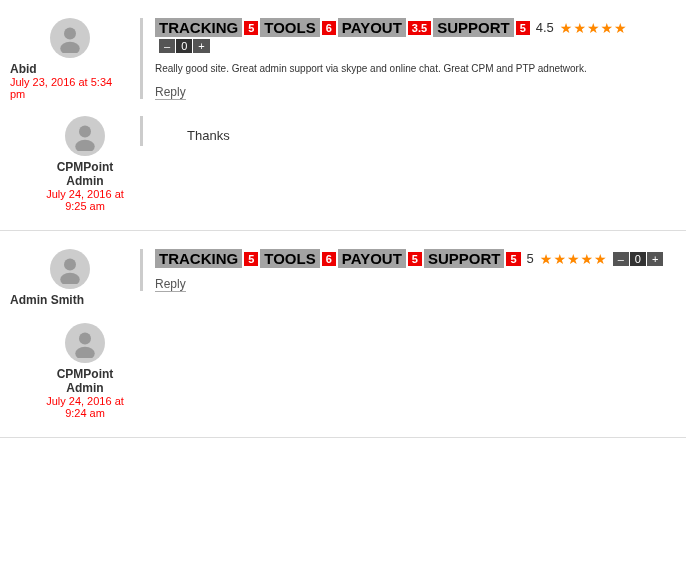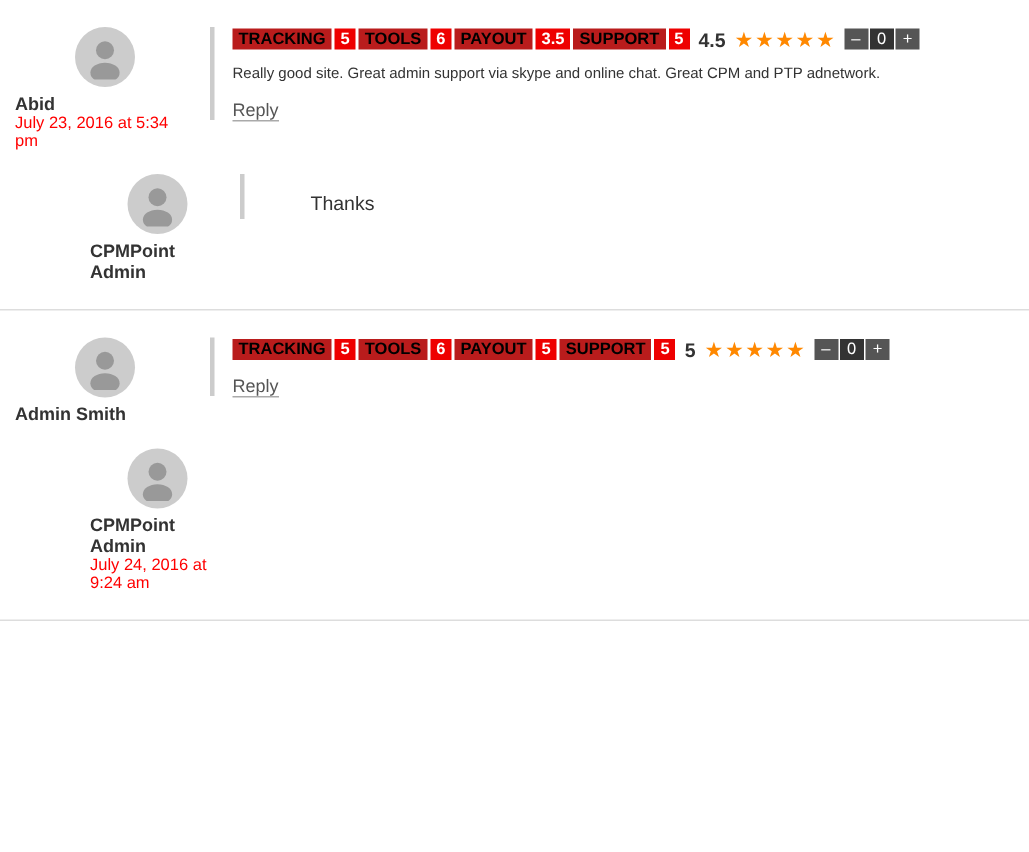--- a/index.html
+++ b/index.html
@@ -65,38 +65,38 @@
 
     .ratings-bar {
       display: flex;
       align-items: center;
       gap: 2px;
       flex-wrap: wrap;
       margin-bottom: 8px;
     }
 
     .rating-label {
-      background: #b91c1c;
+      background: #a3a3a3;
       color: #000;
-      font-size: 11px;
+      font-size: 15px;
       font-weight: bold;
       padding: 1px 4px;
     }
 
     .rating-value {
       background: #e00;
       color: #fff;
       font-size: 11px;
       font-weight: bold;
       padding: 1px 4px;
     }
 
     .overall-score {
       font-size: 13px;
-      font-weight: bold;
+      font-weight: normal;
       margin: 0 4px;
     }
 
     .stars {
       display: inline-flex;
       gap: 1px;
     }
 
     .star {
       font-size: 14px;
@@ -152,23 +152,22 @@
 
     .admin-reply {
       display: flex;
       align-items: flex-start;
       padding: 8px 10px 8px 40px;
     }
 
     .admin-info {
       width: 100px;
       min-width: 100px;
-      text-align: left;
+      text-align: center;
       padding-right: 10px;
-      margin-left: 20px;
     }
 
     .admin-content {
       flex: 1;
       border-left: 3px solid #ccc;
       padding-left: 12px;
     }
 
     .admin-reply-text {
       font-size: 13px;
@@ -223,20 +222,21 @@
     </div>
     <div class="admin-reply">
       <div class="admin-info">
         <div class="avatar">
             <svg viewBox="0 0 40 40" xmlns="http://www.w3.org/2000/svg">
     <circle cx="20" cy="14" r="8" fill="#999"></circle>
     <ellipse cx="20" cy="34" rx="13" ry="9" fill="#999"></ellipse>
   </svg>
           </div>
         <div class="reviewer-name">CPMPoint Admin</div>
+        <div class="reviewer-date">July 24, 2016 at 9:25 am</div>
       </div>
       <div class="admin-content">
         <div class="admin-reply-text">Thanks</div>
       </div>
     </div>
   </div>
     <div class="review-block">
     <div class="review-main">
       <div class="reviewer-info">
         <div class="avatar">

